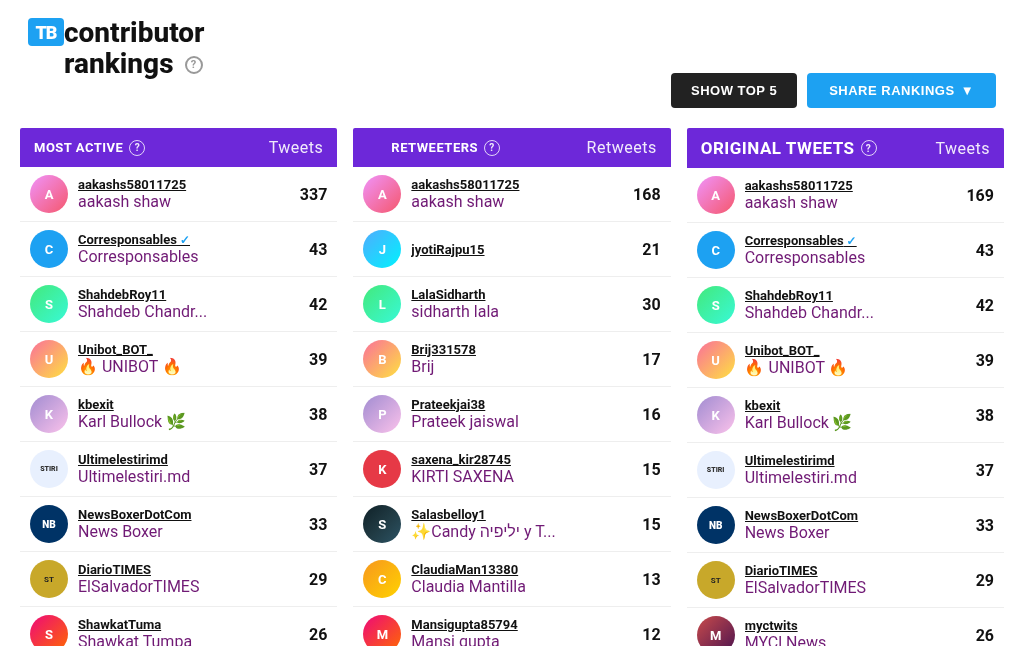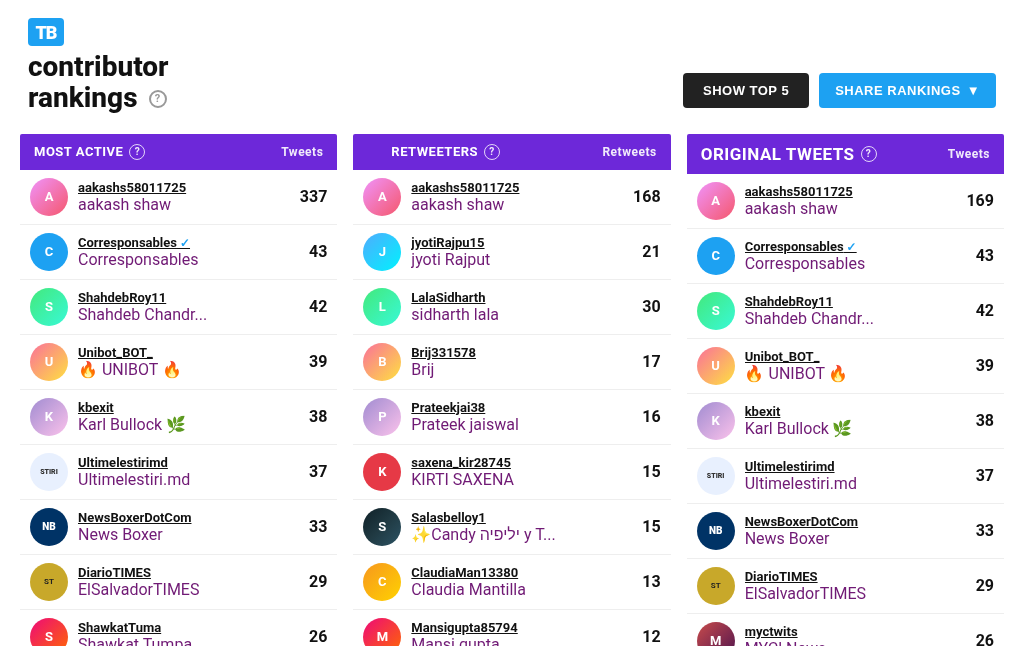--- a/index.html
+++ b/index.html
@@ -14,21 +14,21 @@
 
     .top-bar {
       display: flex;
       align-items: flex-start;
       justify-content: space-between;
       padding: 18px 28px 10px 28px;
     }
 
     .logo-area {
       display: flex;
-      flex-direction: column;
+      flex-direction: row;
     }
 
     .logo-badge {
       background: #1da1f2;
       color: white;
       font-weight: 900;
       font-size: 18px;
       width: 36px;
       height: 28px;
       display: flex;
@@ -78,21 +78,21 @@
       font-weight: 700;
       border-radius: 4px;
       cursor: pointer;
       letter-spacing: 0.5px;
     }
 
     .btn-share {
       background: #1da1f2;
       color: #fff;
       border: none;
-      padding: 10px 16px;
+      padding: 10px 22px;
       font-size: 13px;
       font-weight: 700;
       border-radius: 4px;
       cursor: pointer;
       display: flex;
       align-items: center;
       gap: 6px;
       letter-spacing: 0.5px;
     }
 
@@ -134,22 +134,22 @@
       height: 16px;
       border-radius: 50%;
       border: 1.5px solid rgba(255,255,255,0.8);
       color: rgba(255,255,255,0.9);
       font-size: 10px;
       font-weight: bold;
       cursor: pointer;
     }
 
     .col-header-right {
-      font-size: 12px;
-      font-weight: 700;
+      font-size: 16px;
+      font-weight: 400;
       opacity: 0.9;
       text-align: right;
     }
 
     .rank-row {
       display: flex;
       align-items: center;
       padding: 8px 10px;
       border-bottom: 1px solid #eee;
       gap: 10px;
@@ -342,21 +342,20 @@
         <div class="user-info">
           <div class="username">aakashs58011725</div>
           <div class="display-name">aakash shaw</div>
         </div>
         <div class="count">168</div>
       </div>
       <div class="rank-row">
         <div class="avatar av-2" style="font-size: 13px;">J</div>
         <div class="user-info">
           <div class="username">jyotiRajpu15</div>
-          <div class="display-name">jyoti Rajput</div>
         </div>
         <div class="count">21</div>
       </div>
       <div class="rank-row">
         <div class="avatar av-3" style="font-size: 13px;">L</div>
         <div class="user-info">
           <div class="username">LalaSidharth</div>
           <div class="display-name">sidharth lala</div>
         </div>
         <div class="count">30</div>

